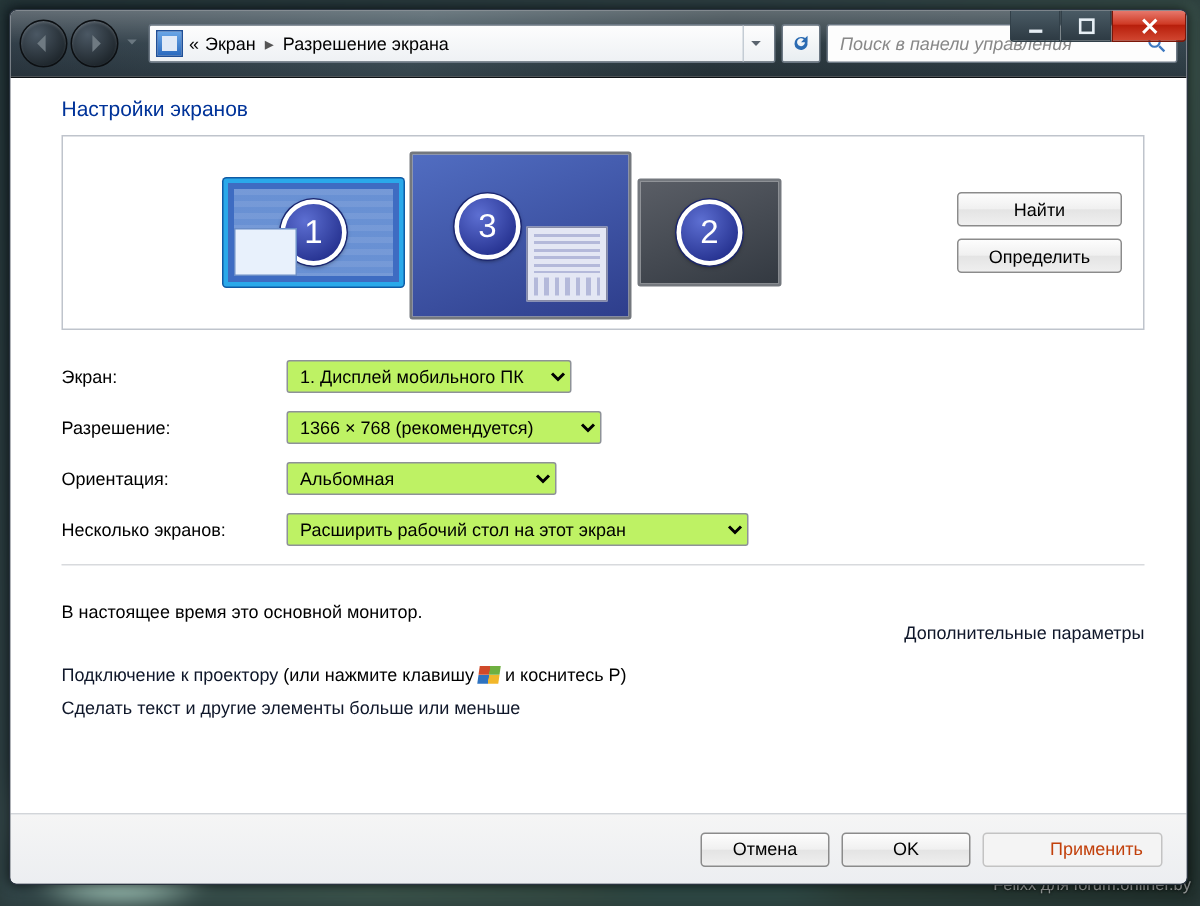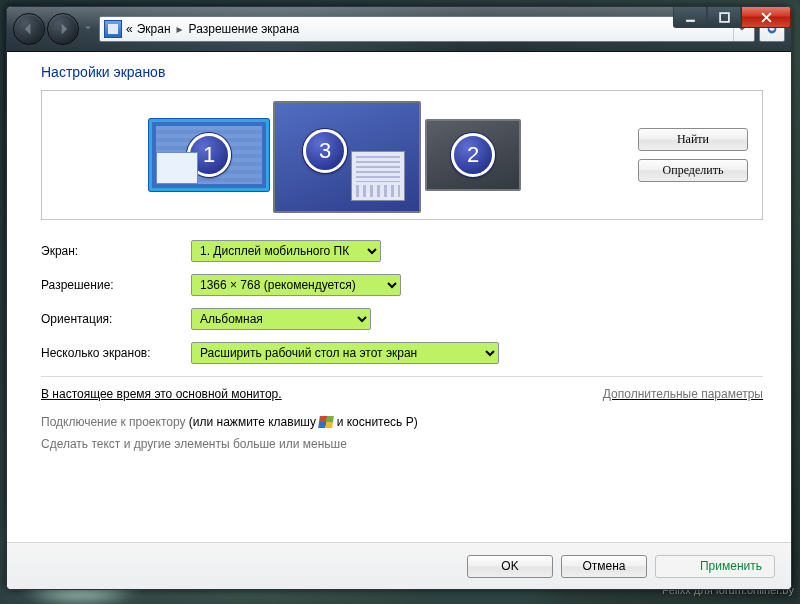--- a/index.html
+++ b/index.html
@@ -235,35 +235,34 @@
   }
   .mon2{
     width:96px; height:72px;
     background: linear-gradient(160deg,#5a5e66,#333941);
     border:2px solid #74787e;
   }
 
   .side-btns{
     display:flex; flex-direction:column; gap:8px;
     width: 110px;
-    font-family: Liberation Serif, serif;
   }
   .side-btns button, .footer button, select{
     font-family: inherit;
     font-size: 12px;
   }
   .w7btn{
     height:23px;
     background: linear-gradient(#fdfdfd,#f0f0f0 48%,#e4e4e4 52%,#efefef);
     border:1px solid #8b8b8b;
     border-radius:3px;
     padding: 0 12px;
     cursor:default;
   }
-  .w7btn.disabled{ color:#15803d; border-color:#c3c3c3; background:#f4f4f4;padding-left:44px;}
+  .w7btn.disabled{ color:#c2410c; border-color:#c3c3c3; background:#f4f4f4;padding-left:44px;}
 
   
   .rows{ margin-top: 20px; }
   .row{
     display:flex; align-items:center;
     margin-bottom: 12px;
   }
   .row label{
     width: 150px;
     color:#000;
@@ -274,23 +273,22 @@
     border:1px solid #8e9298;
     border-radius:2px;
     padding: 0 4px;
   }
 
   .hr{ border:none; border-top:1px solid #d8dadd; margin: 6px 0 10px; }
 
   .status-line{
     display:flex; justify-content:space-between; align-items:center;
     margin: 4px 0 14px;
-    text-decoration: underline;
-  }
-  a.link{ color:#737373; text-decoration:none; cursor:pointer;}
+  }
+  a.link{ color:#0f172a; text-decoration:none; cursor:pointer;margin-top:28px;}
 
   .helplinks p{ margin: 8px 0; }
   .winlogo{
     display:inline-block; width:14px; height:12px; vertical-align:-2px;
     background:
       linear-gradient(90deg,#d04a2a 0 49%,#6fb041 51% 100%) 0 0/100% 49% no-repeat,
       linear-gradient(90deg,#2f73c0 0 49%,#f2b72b 51% 100%) 0 100%/100% 49% no-repeat;
     transform: skewX(-8deg);
   }
 
@@ -364,20 +362,27 @@
           </svg>
       </span>
     </div>
 
     <div class="refresh-btn">
       <svg viewBox="0 0 16 16">
           <path d="M8 3a5 5 0 1 0 4.9 4H11a3 3 0 1 1-.9-2.1L8 7h5V2l-1.8 1.8A5 5 0 0 0 8 3z"></path>
         </svg>
     </div>
 
+    <div class="search">
+      <span>Поиск в панели управления</span>
+      <svg viewBox="0 0 16 16">
+          <circle cx="6.5" cy="6.5" r="4" fill="none" stroke="#3c78c0" stroke-width="1.6"></circle>
+          <line x1="10" y1="10" x2="14" y2="14" stroke="#3c78c0" stroke-width="1.8"></line>
+        </svg>
+    </div>
   </div>
 
   <div class="content">
     <h1 class="page-title">Настройки экранов</h1>
 
     <div class="monitors-box">
       <div class="monitors-area">
         <div class="mon mon1">
           <div class="badge">1</div>
         </div>
@@ -431,18 +436,18 @@
 
     <div class="helplinks">
       <p>
         <a class="link">Подключение к проектору</a><span> (или нажмите клавишу </span><span class="winlogo"></span><span> и коснитесь P)</span>
       </p>
       <p><a class="link">Сделать текст и другие элементы больше или меньше</a></p>
     </div>
   </div>
 
   <div class="footer">
+    <button class="w7btn">Отмена</button>
     <button class="w7btn">OK</button>
-    <button class="w7btn">Отмена</button>
     <button class="w7btn disabled">Применить</button>
   </div>
 
 </div>
 
 </body></html>

